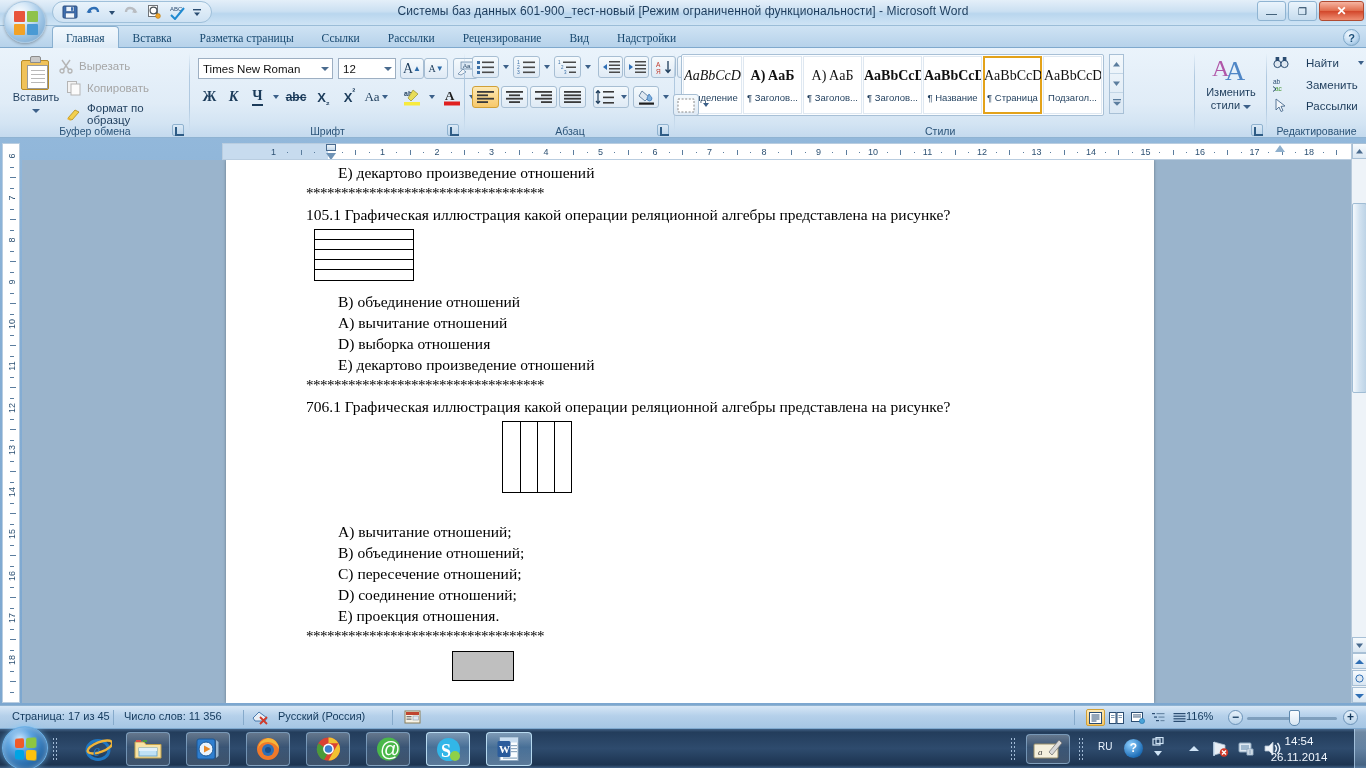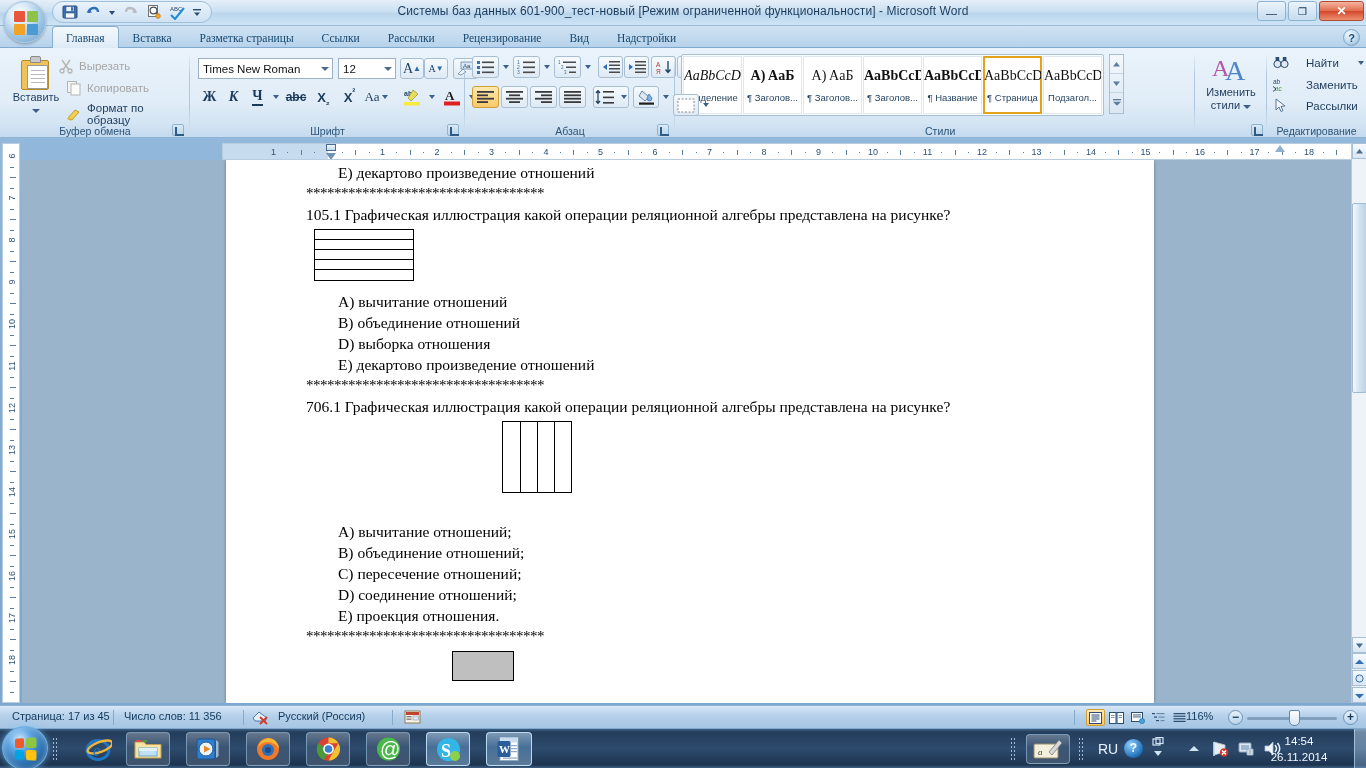--- a/index.html
+++ b/index.html
@@ -262,21 +262,21 @@
   .tb-item {
     position:absolute; top:3px; height:34px; border-radius:4px;
     border:1px solid rgba(160,200,235,.55);
     background:linear-gradient(180deg, rgba(255,255,255,.30), rgba(255,255,255,.06) 45%, rgba(255,255,255,.16));
     display:flex; align-items:center; justify-content:center;
   }
   .tb-item.active {
     background:linear-gradient(180deg, rgba(200,230,255,.55), rgba(120,180,230,.35) 45%, rgba(180,220,255,.42));
     border-color:rgba(200,235,255,.85);
   }
-  .tray-txt { position:absolute; color:#eaf4ff; font-size:14px; }
+  .tray-txt { position:absolute; color:#eaf4ff; font-size:10px; }
   .divider-dots {
     position:absolute; top:8px; width:7px; height:24px;
     background-image: radial-gradient(circle, rgba(200,225,250,.75) 0.8px, transparent 1.1px);
     background-size:3px 4px;
   }
   .clock { position:absolute; right:24px; top:4px; width:86px; text-align:center;
            color:#f2f8ff; font-size:11.5px; line-height:16px; }
   .showdesk { position:absolute; right:0; top:0; width:12px; height:40px;
               background:linear-gradient(180deg,rgba(210,235,255,.45),rgba(150,195,235,.3));
               border-left:1px solid rgba(200,230,255,.6); }
@@ -896,22 +896,22 @@
 
         <div class="fig" style="height:62px; margin-top:4px;">
           <div class="fig105">
             <i style="top:9px"></i>
               <i style="top:19px"></i>
               <i style="top:29px"></i>
               <i style="top:39px"></i>
           </div>
         </div>
 
+        <div class="opt">B) объединение отношений</div>
         <div class="opt">A) вычитание отношений</div>
-        <div class="opt">B) объединение отношений</div>
         <div class="opt">D) выборка отношения</div>
         <div class="opt">E) декартово произведение отношений</div>
         <div class="stars">**********************************</div>
         <div>706.1 Графическая иллюстрация какой операции реляционной алгебры представлена на рисунке?</div>
 
         <div class="fig" style="height:100px; margin-top:4px;">
           <div class="fig706">
             <i style="left:17px"></i>
               <i style="left:34px"></i>
               <i style="left:51px"></i>

